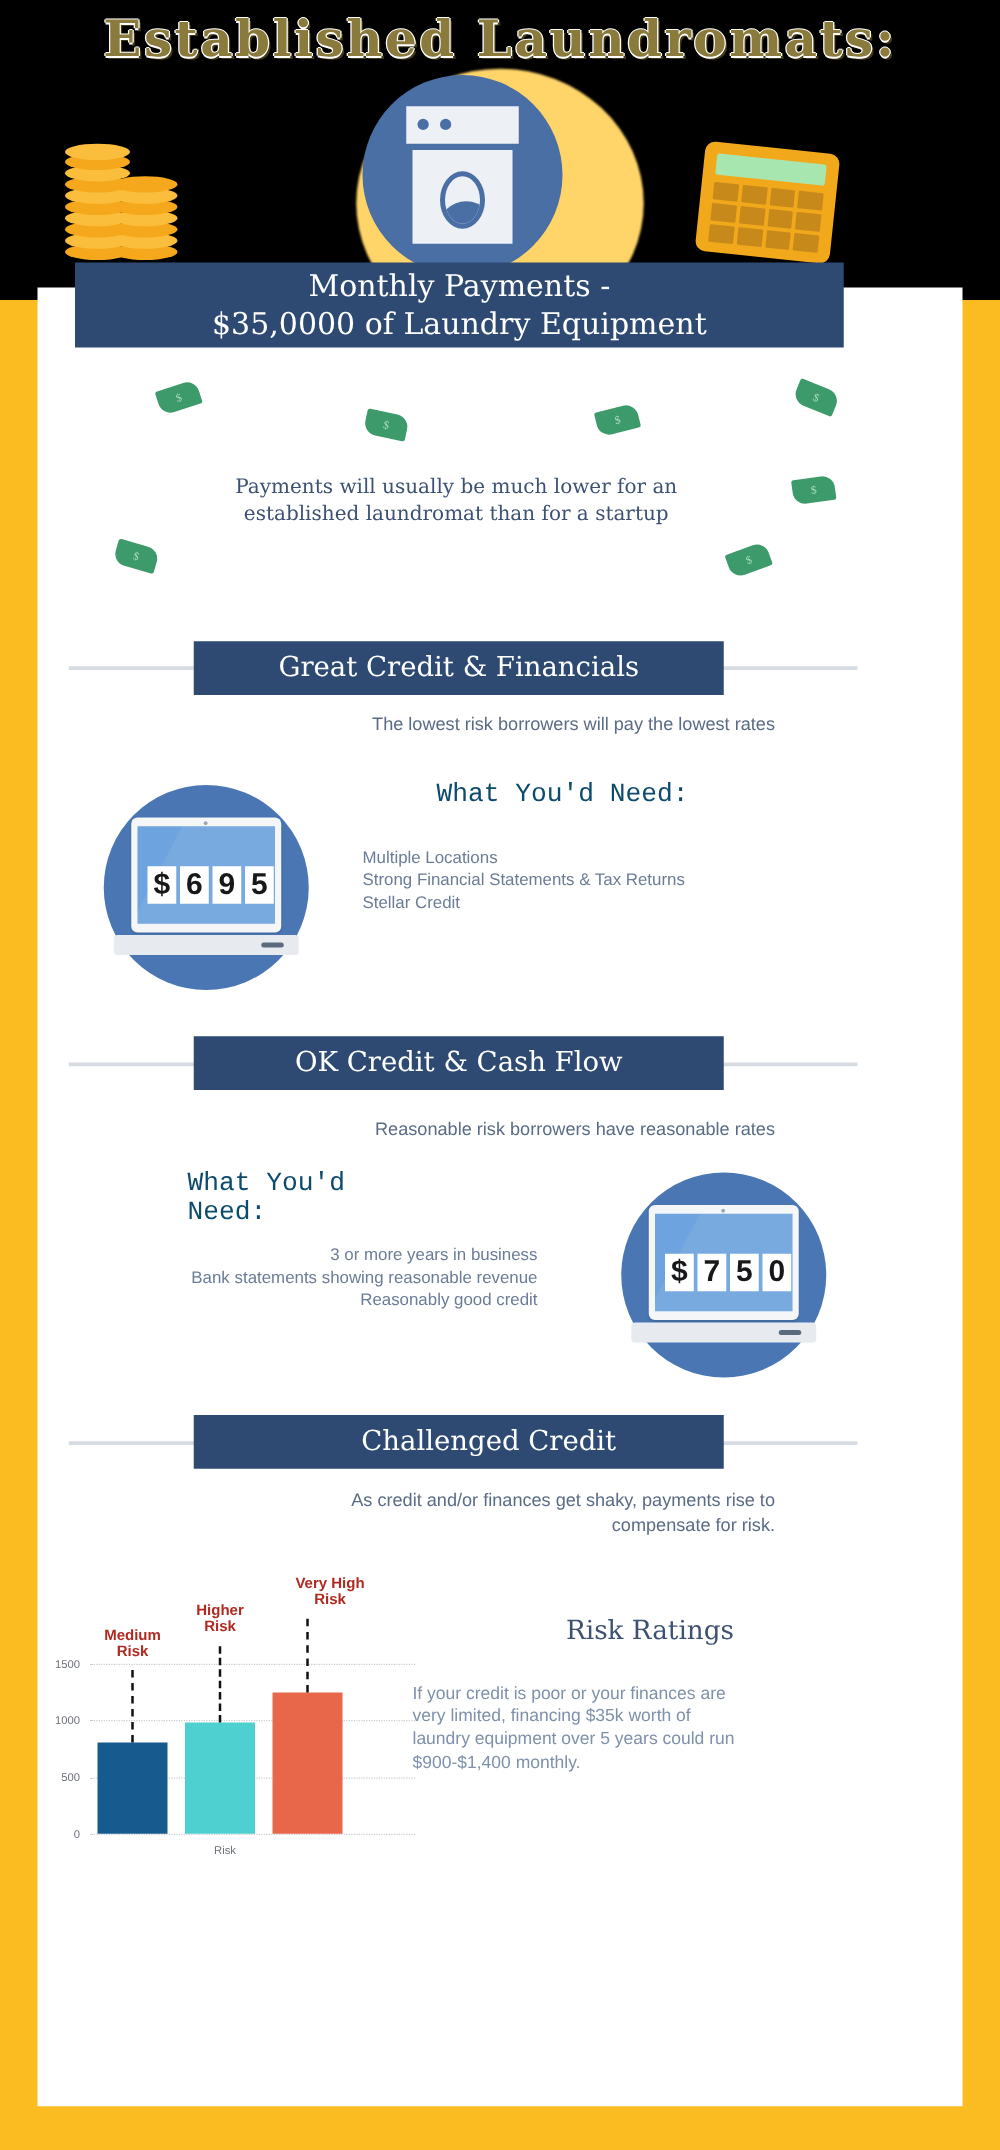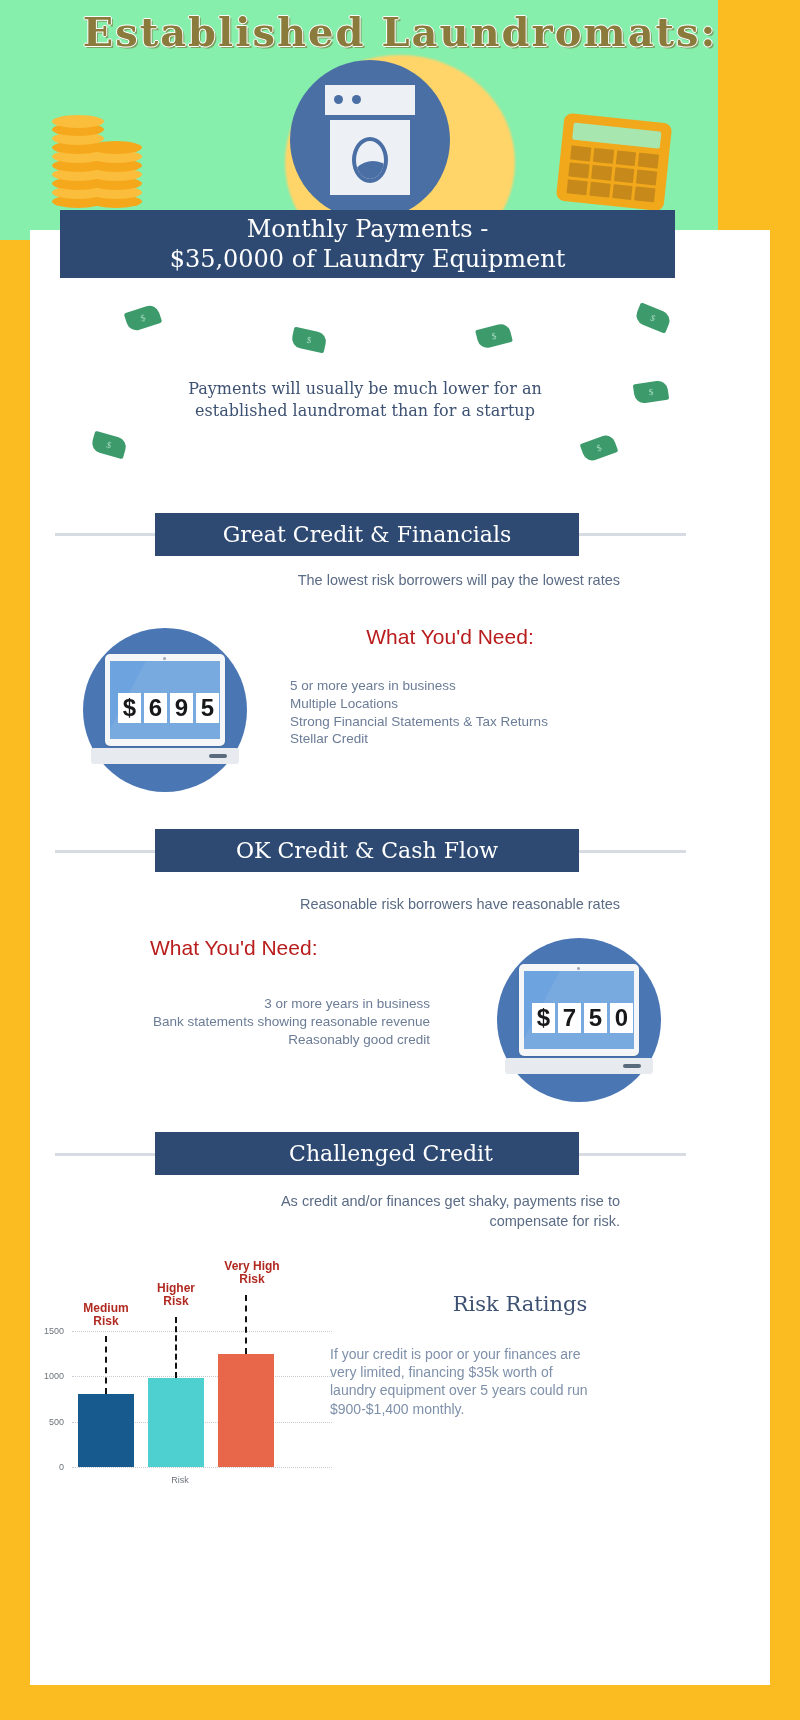--- a/index.html
+++ b/index.html
@@ -7,23 +7,23 @@
   body {
     font-family: "Liberation Sans", sans-serif;
     background: #FBBC22;
     position: relative;
     overflow: hidden;
   }
 
   
   .hero {
     position: relative;
-    width: 718px;
+    width: 800px;
     height: 240px;
-    background: #86efac;
+    background: #000000;
     overflow: hidden;
   }
   .hero-title {
     position: absolute;
     top: 8px; left: 0; width: 800px;
     text-align: center;
     font-family: "DejaVu Serif", serif;
     font-weight: bold;
     font-size: 40px;
     letter-spacing: 2px;
@@ -151,23 +151,23 @@
   .serif-note {
     position:absolute;
     text-align:center;
     color:#3D5172;
     font-family:"DejaVu Serif", serif;
     font-size: 16px;
     line-height:1.4;
   }
   .need-head {
     position:absolute;
-    font-family:Liberation Sans, sans-serif;
+    font-family:Liberation Mono, monospace;
     font-size: 21px;
-    color:#b91c1c;
+    color:#0c4a6e;
   }
   .need-list {
     position:absolute;
     color:#6B7C96;
     font-size: 13.5px;
     line-height:1.32;
   }
 
   
   .bill {
@@ -348,21 +348,20 @@
     <div class="digit">6</div>
     <div class="digit">9</div>
     <div class="digit">5</div>
   </div>
   <div class="lap-base"></div>
   <div class="lap-touch"></div>
 </div>
 
 <div class="need-head" style="left:290px;top:625px;width:320px;text-align:center;">What You'd Need:</div>
 <div class="need-list" style="left:290px;top:677px;width:400px;text-align:left;">
-  <div>5 or more years in business</div>
   <div>Multiple Locations</div>
   <div>Strong Financial Statements &amp; Tax Returns</div>
   <div>Stellar Credit</div>
 </div>
 
 <div class="rule" style="left:55px;top:850px;width:110px;"></div>
 <div class="rule" style="left:578px;top:850px;width:108px;"></div>
 <div class="section-banner" style="left:155px;top:829px;width:424px;">
   <span class="txt">OK Credit &amp; Cash Flow</span>
 </div>
@@ -425,21 +424,21 @@
   <div class="leader" style="left:215px;top:25px;height:59px;"></div>
 
   <div class="bar-label" style="left:40px;top:32px;width:72px;">
     <span>Medium</span><br>
     <span>Risk</span>
   </div>
   <div class="bar-label" style="left:110px;top:12px;width:72px;">
     <span>Higher</span><br>
     <span>Risk</span>
   </div>
-  <div class="bar-label" style="left:176px;top:-10px;width:92px;">
+  <div class="bar-label" style="left:188px;top:-10px;width:92px;">
     <span>Very High</span><br>
     <span>Risk</span>
   </div>
 
   <div class="xaxis-label" style="left:120px;top:205px;width:60px;">Risk</div>
 </div>
 
 <div class="risk-title" style="left:330px;top:1292px;width:380px;">Risk Ratings</div>
 <div class="risk-body" style="left:330px;top:1345px;width:340px;">
   <span>If your credit is poor or your finances are</span><br>

